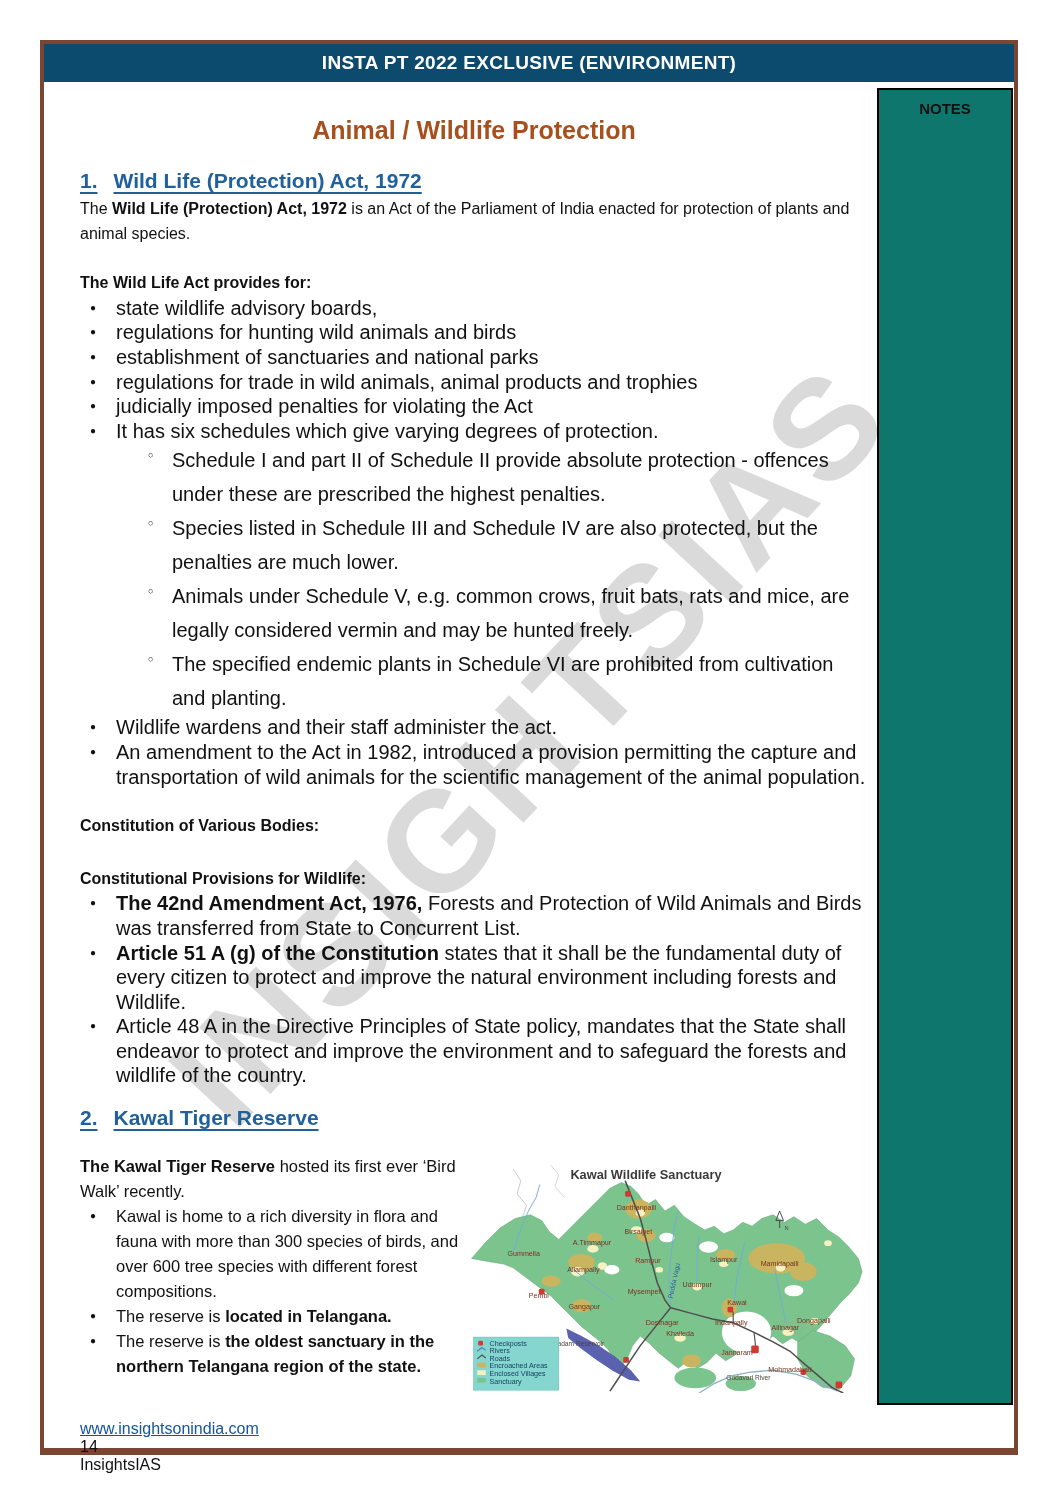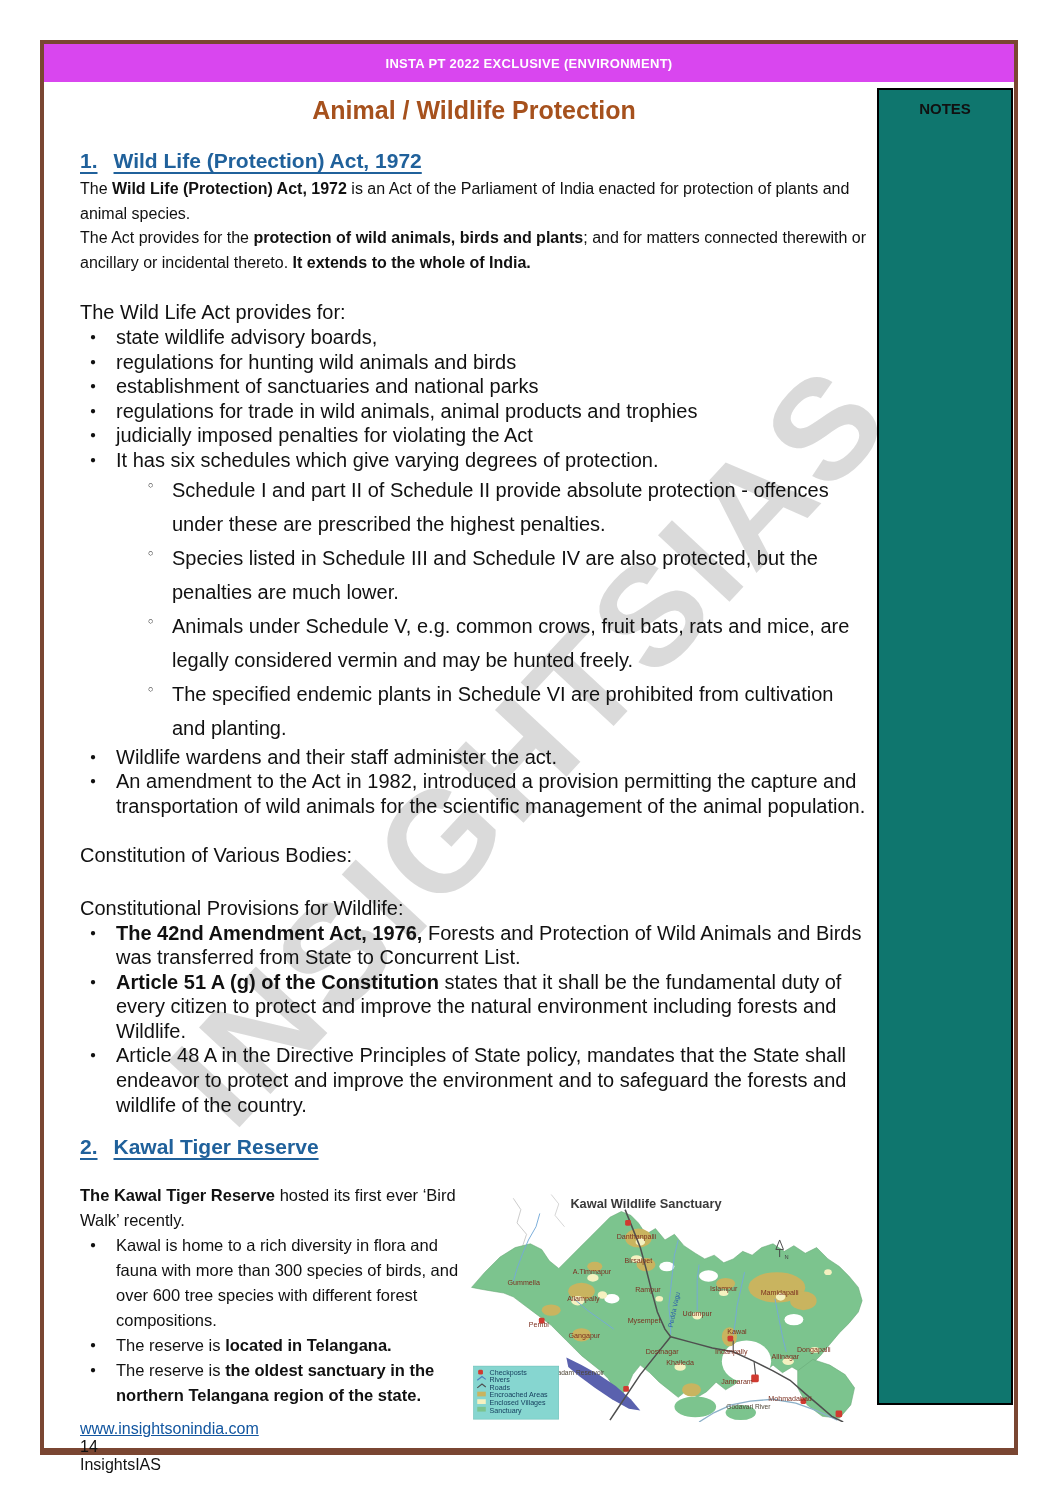--- a/index.html
+++ b/index.html
@@ -1,31 +1,31 @@
 <!DOCTYPE html>
 <html><head>
 <meta charset="utf-8">
 <style>
   html,body{margin:0;padding:0;background:#ffffff;}
   body{width:1058px;height:1497px;position:relative;font-family:"Liberation Sans",sans-serif;color:#111;overflow:hidden;}
   .page-border{position:absolute;left:40px;top:40px;width:978px;height:1415px;box-sizing:border-box;
     border:4px solid #7a4632;border-bottom-width:7px;background:transparent;z-index:0;}
-  .banner{position:absolute;left:44px;top:44px;width:970px;height:38px;background:#d946ef;color:#fff;
-    display:flex;align-items:center;justify-content:center;font-weight:bold;font-size:13px;letter-spacing:.3px;z-index:2;}
+  .banner{position:absolute;left:44px;top:44px;width:970px;height:38px;background:#0c4a6e;color:#fff;
+    display:flex;align-items:center;justify-content:center;font-weight:bold;font-size:19px;letter-spacing:.3px;z-index:2;}
   .watermark{position:absolute;left:529px;top:745px;transform:translate(-50%,-50%) rotate(-47deg);
     font-size:142px;font-weight:bold;letter-spacing:6px;color:rgba(150,150,150,0.35);white-space:nowrap;z-index:1;}
   .notes-box{position:absolute;left:877px;top:88px;width:136px;height:1317px;box-sizing:border-box;
     border:2px solid #000;background:#0f766e;z-index:2;text-align:center;padding-top:10px;font-weight:bold;font-size:15px;}
-  .content{position:absolute;left:80px;top:84px;width:788px;z-index:2;}
+  .content{position:absolute;left:80px;top:104px;width:788px;z-index:2;}
   .doc-title{text-align:center;color:#a6511d;font-size:25px;font-weight:bold;margin:12px 0 24px 0;}
   .sec-heading{color:#20619b;font-size:21px;font-weight:bold;margin:6px 0 4px 0;}
   .sec-heading .num{text-decoration:underline;text-underline-offset:4px;margin-right:16px;}
   .sec-heading .txt{text-decoration:underline;text-underline-offset:4px;}
   .body-par{font-size:16px;line-height:24.6px;margin:0;}
-  .subhead{font-size:20px;line-height:24.6px;font-weight:normal;margin-top:25px;}
+  .subhead{font-size:16px;line-height:24.6px;font-weight:bold;margin-top:25px;}
   .b1{display:flex;}
   .b1 .mk{flex:0 0 36px;box-sizing:border-box;padding-left:10px;font-size:10px;line-height:24.6px;}
   .b1 .tx{flex:1;font-size:20px;line-height:24.6px;}
   .b2{display:flex;margin-left:62px;}
   .b2 .mk{flex:0 0 30px;box-sizing:border-box;padding-left:6px;font-size:9px;line-height:24.6px;}
   .b2 .tx{flex:1;font-size:20px;line-height:34px;}
   .sec2-row{display:flex;margin-top:24px;}
   .sec2-text{width:380px;}
   .sec2-text .body-par,.sec2-text .tx{font-size:16.5px;line-height:25px;}
   .sec2-map{width:408px;margin-left:0px;margin-top:2px;}
@@ -50,21 +50,20 @@
 </div>
 
 <div class="content">
 
   <div class="doc-title">Animal / Wildlife Protection</div>
 
   <div class="sec-heading">
     <span class="num">1.</span><span class="txt">Wild Life (Protection) Act, 1972</span>
   </div>
   <p class="body-par"><span>The </span><span style="font-weight: 700;">Wild Life (Protection) Act, 1972</span><span> is an Act of the Parliament of India enacted for protection of plants and animal species.</span></p>
-  <p class="body-par"><span>The Act provides for the </span><span style="font-weight: 700;">protection of wild animals, birds and plants</span><span>; and for matters connected therewith or ancillary or incidental thereto. </span><span style="font-weight: 700;">It extends to the whole of India.</span></p>
 
   <div class="subhead">The Wild Life Act provides for:</div>
 
   <div class="b1">
     <span class="mk">●</span>
     <div class="tx">state wildlife advisory boards,</div>
   </div>
   <div class="b1">
     <span class="mk">●</span>
     <div class="tx">regulations for hunting wild animals and birds</div>

